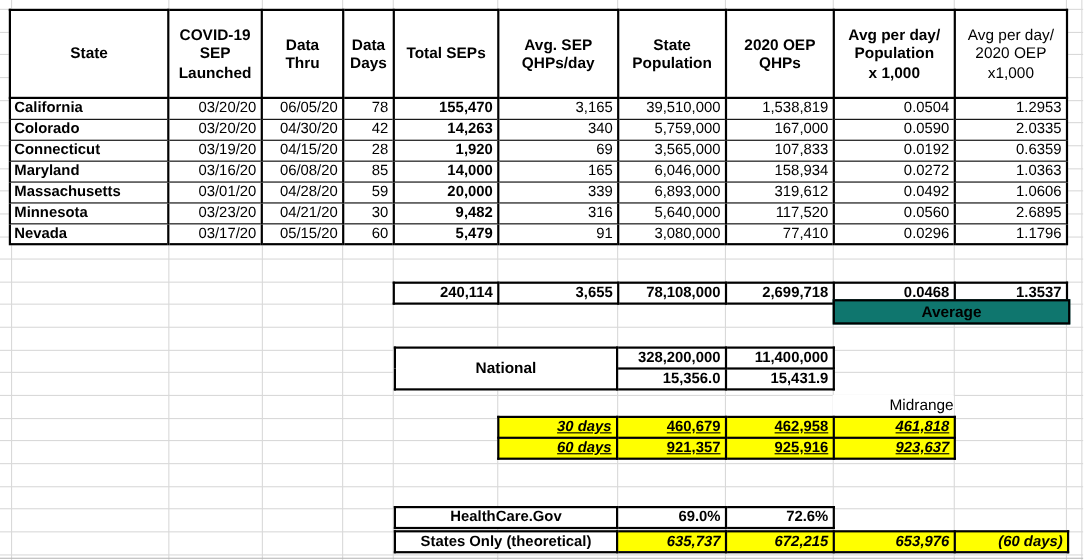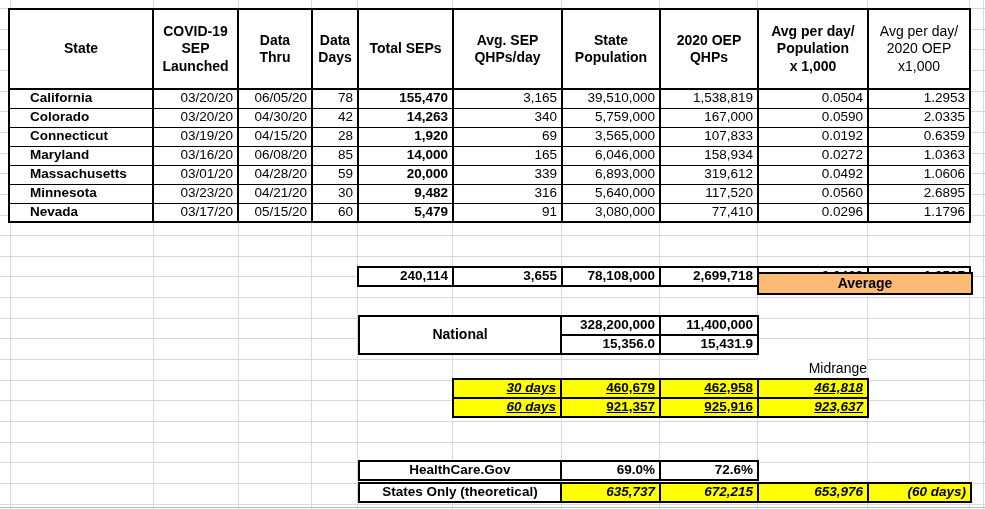--- a/index.html
+++ b/index.html
@@ -21,40 +21,40 @@
     border:2px solid #000;border-bottom:2.5px solid #000;
     font-size:14px;font-weight:bold;text-align:center;vertical-align:middle;
     height:80px;white-space:pre-line;
   }
   .main th.light{font-weight:normal;}
   .main td{
     border-left:2px solid #000;border-right:2px solid #000;
     border-top:1px solid #000;border-bottom:1px solid #000;
     font-size:13.5px;height:19px;text-align:right;white-space:nowrap;
   }
-  .main td.state{text-align:left;font-weight:bold;padding-left:20px;}
+  .main td.state{text-align:left;font-weight:bold;padding-left:3px;}
   .main td.bold{font-weight:bold;}
 
   
   .box{border:2.5px solid #000;font-size:13.5px;}
   .box td{border:2px solid #000;height:19px;text-align:right;font-weight:bold;white-space:nowrap;}
   .box td.c{text-align:center;}
   .box td.i{font-style:italic;}
   .box td.yellow{background:#ffff00;}
 
-  .totals{left:357px;top:266px;width:612px;}
+  .totals{left:357px;top:256px;width:612px;}
   .nat{left:358px;top:315px;width:399px;}
   .nat td.lbl{font-size:14px;vertical-align:middle;}
   .days{left:452px;top:378px;width:415px;text-decoration:underline;}
   .cmpA{left:358px;top:460px;width:399px;}
   .cmpB{left:358px;top:482px;width:612px;}
 
   .avgbox{
     position:absolute;left:757px;top:272px;width:212px;height:19px;
-    border:2.5px solid #000;background:#fdba74;font-size:14px;font-weight:bold;
+    border:2.5px solid #000;background:#0f766e;font-size:14px;font-weight:bold;
     text-align:center;line-height:19px;
   }
   .midrange{
     position:absolute;left:757px;top:359px;width:110px;height:19px;background:#fff;
     font-size:14px;font-weight:normal;text-align:right;line-height:19px;
   }
 </style>
 </head>
 <body>
 

